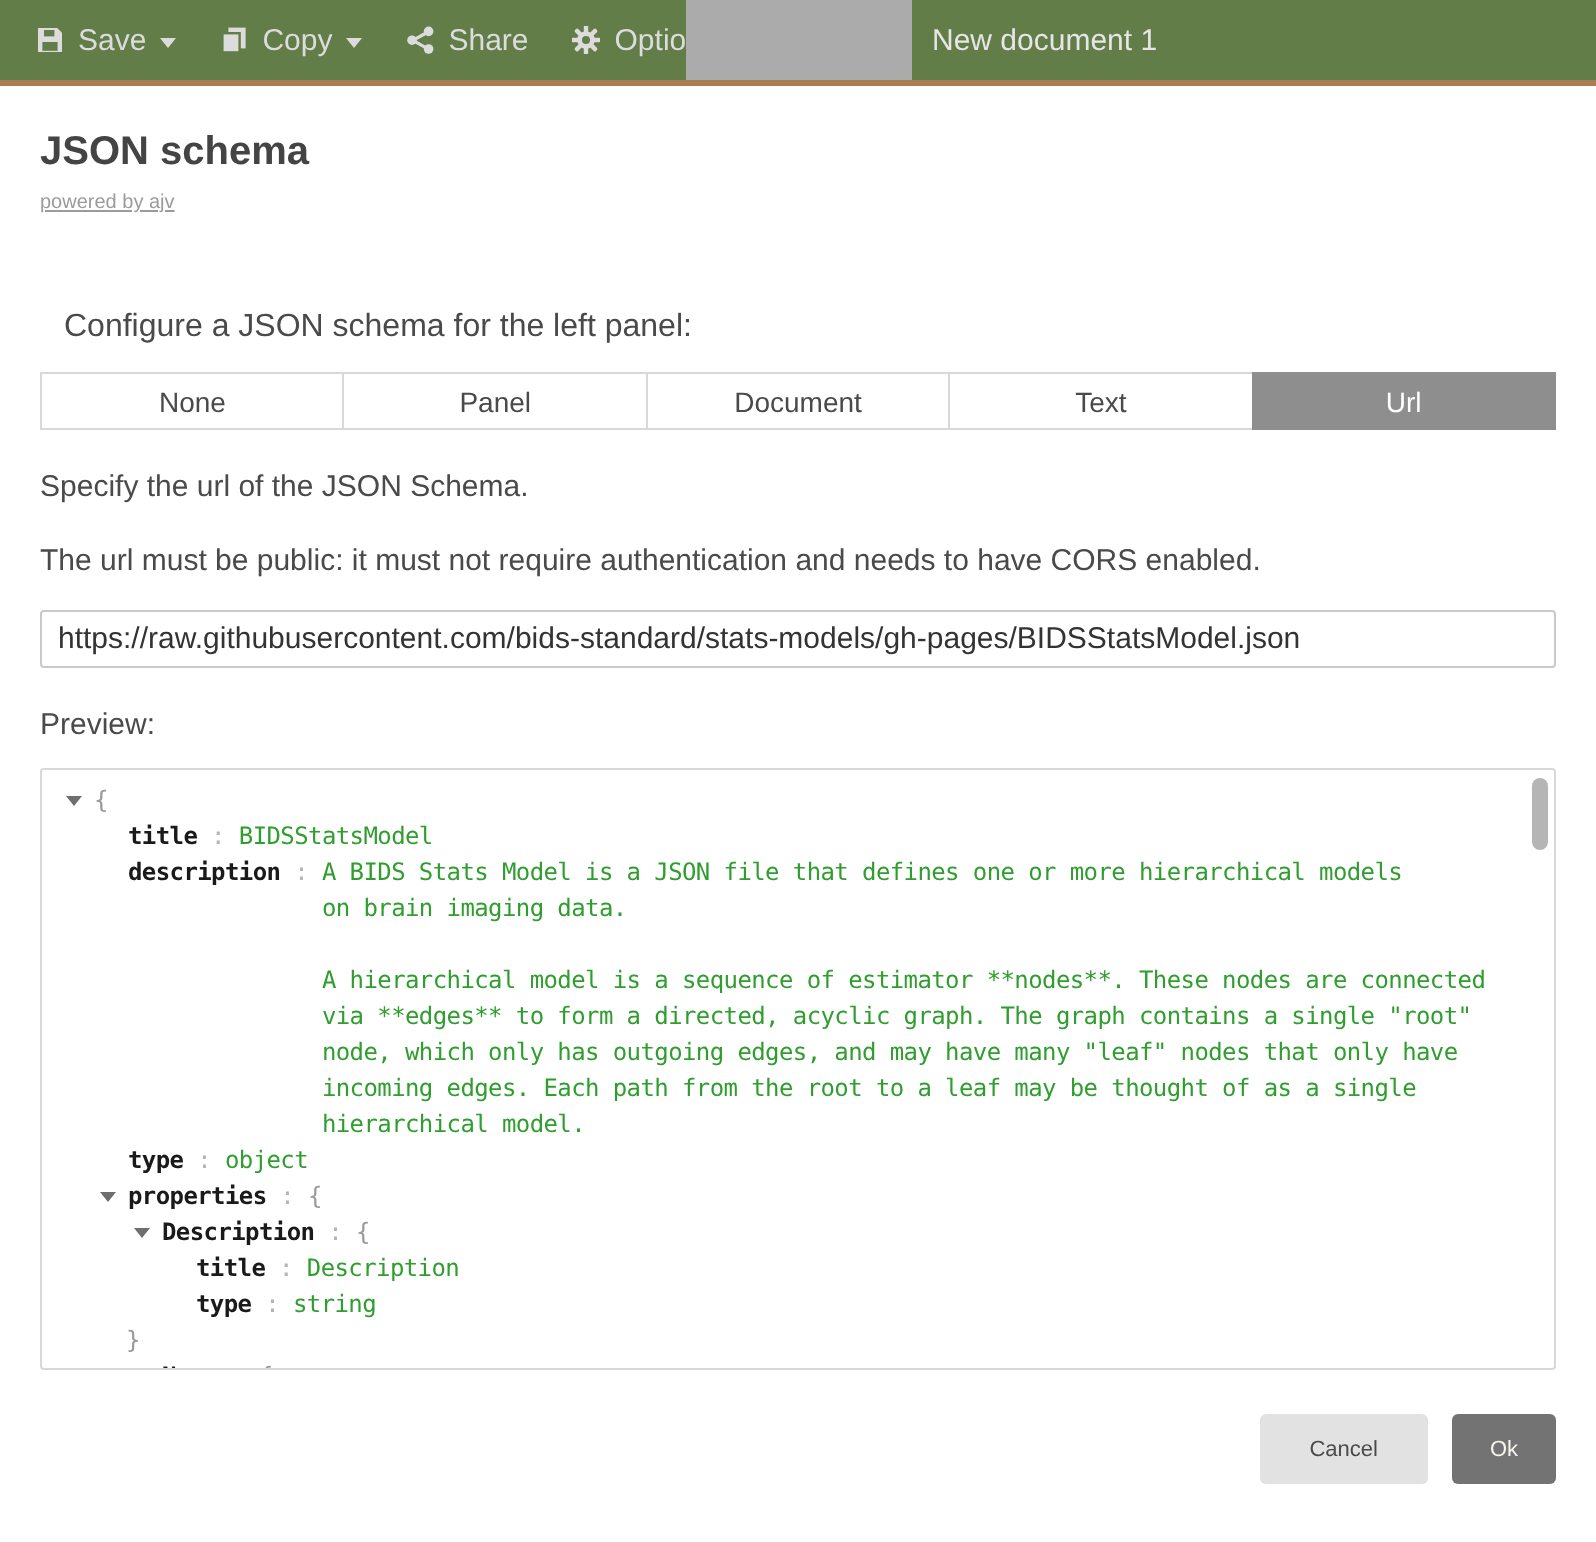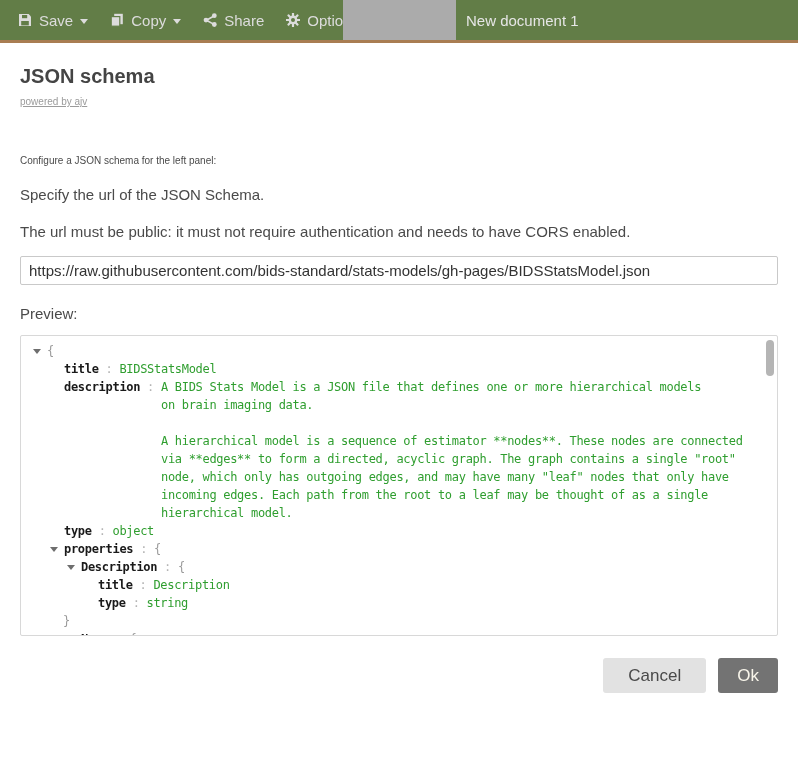--- a/index.html
+++ b/index.html
@@ -29,21 +29,21 @@
   .caret {
     width:0; height:0; border-left:4px solid transparent; border-right:4px solid transparent;
     border-top:5px solid #dcdcdc; margin-top:2px;
   }
   .doc-tab { width:113px; flex:none; background:#ababab; height:40px; cursor:pointer; }
   .doc-title { color:#e6e6e6; font-size:15px; align-self:center; padding:0 0 3px 10px; cursor:pointer; }
   
   .content { padding:0 20px; }
   .dlg-title { font-size:20px; font-weight:700; color:#444; margin:22px 0 3px; }
   .powered { font-size:10px; color:#9b9b9b; text-decoration:underline; cursor:pointer; display:inline-block; }
-  .configure { margin-top:46px; font-size:10px; }
+  .configure { margin-top:46px; font-size:16px;margin-left:12px; }
   .tabs { display:flex; margin-top:13px; height:29px; }
   .tab {
     flex:1; display:flex; align-items:center; justify-content:center;
     background:#fff; border:1px solid #d8d8d8; margin-left:-1px;
     font-size:14px; color:#4a4a4a; cursor:pointer;
   }
   .tab:first-child { margin-left:0; }
   .tab.selected { background:#8e8e8e; border-color:#8e8e8e; color:#ffffff; }
   .instruction { margin-top:20px; font-size:15px; }
   .note { margin-top:20px; font-size:15px; }
@@ -72,21 +72,21 @@
   .colon { color:#b4b4b4; }
   .brace { color:#9a9a9a; }
   .value { color:#2f9e2f; white-space:pre; }
   .scroll-thumb {
     position:absolute; top:4px; right:3px; width:8px; height:36px;
     background:#b5b5b5; border-radius:4px; cursor:pointer;
   }
   
   .actions { display:flex; justify-content:flex-end; gap:12px; padding:22px 20px 0; }
   .btn {
-    font-family:inherit; font-size:17px; border:none; border-radius:3px;
+    font-family:inherit; font-size:11px; border:none; border-radius:3px;
     height:35px; cursor:pointer;
   }
   .btn-cancel { background:#e2e2e2; color:#4a4a4a; padding:0 25px; }
   .btn-ok { background:#737373; color:#f8f5ea; padding:0 19px; }
 </style>
 </head>
 <body>
 
 <div class="menubar">
   <div class="menus">
@@ -146,20 +146,27 @@
   <div class="doc-tab"></div>
   <div class="doc-title">New document 1</div>
 </div>
 
 <div class="content">
   <div class="dlg-title">JSON schema</div>
   <a class="powered">powered by ajv</a>
 
   <div class="configure">Configure a JSON schema for the left panel:</div>
 
+  <div class="tabs">
+      <div class="tab">None</div>
+      <div class="tab">Panel</div>
+      <div class="tab">Document</div>
+      <div class="tab">Text</div>
+      <div class="tab selected">Url</div>
+    </div>
 
   <div class="instruction">Specify the url of the JSON Schema.</div>
   <div class="note">The url must be public: it must not require authentication and needs to have CORS enabled.</div>
 
   <input class="url-input" type="text" value="https://raw.githubusercontent.com/bids-standard/stats-models/gh-pages/BIDSStatsModel.json" style="">
 
   <div class="preview-label">Preview:</div>
 
   <div class="preview">
     <div id="tree-rows">

